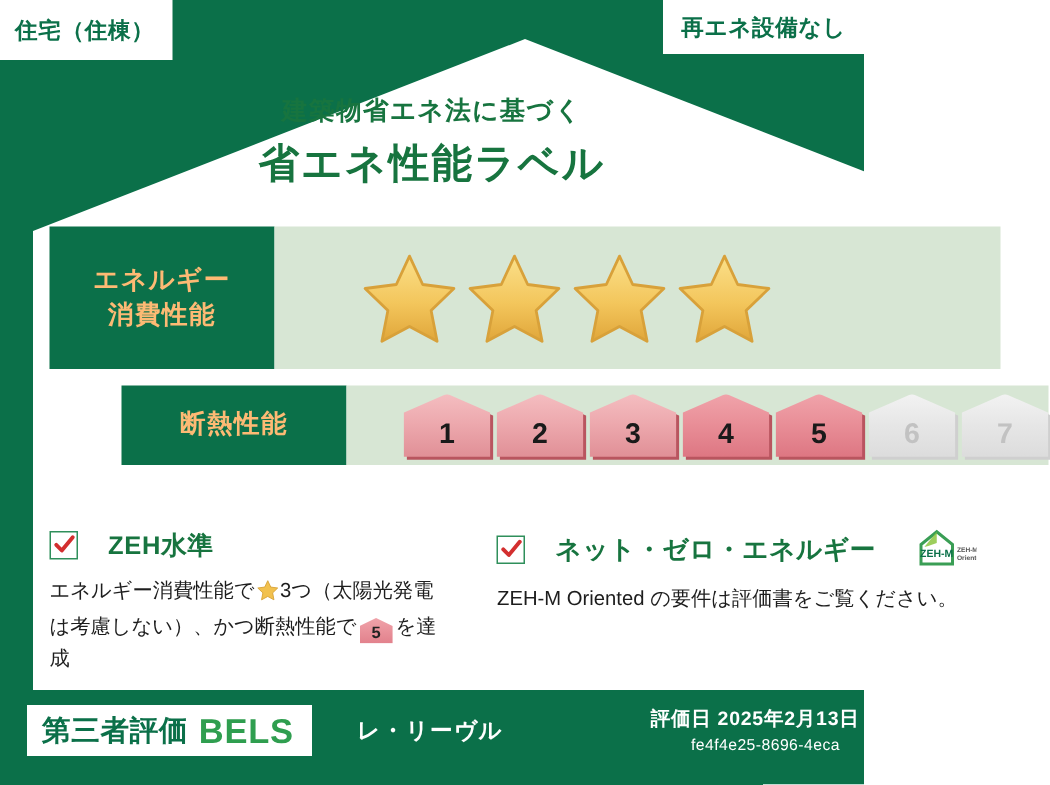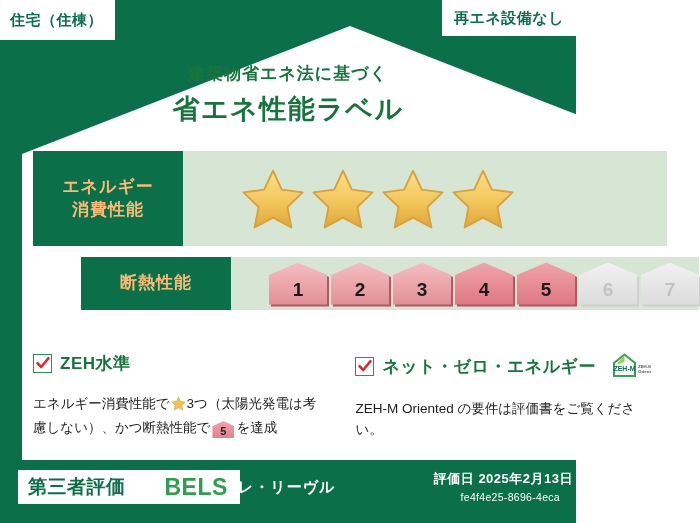--- a/index.html
+++ b/index.html
@@ -125,21 +125,21 @@
 
   
   .criteria {
     position: absolute; left: 33px; top: 352px;
     width: 634px; height: 96px;
     display: flex;
   }
   .crit-col { flex: 1 1 50%; padding-right: 16px; }
   .crit-col.right { padding-left: 22px; border-left: none; }
 
-  .crit-head { display: flex; align-items: center; gap: 8px; margin-bottom: 19px; }
+  .crit-head { display: flex; align-items: center; gap: 20px; margin-bottom: 9px; }
   .checkbox {
     width: 19px; height: 19px; flex: 0 0 19px;
     border: 1.6px solid #2f8f5b; background: #fff;
     position: relative;
   }
   .checkbox svg { position: absolute; left: 1px; top: 0px; }
   .crit-title {
     font-size: 17px; font-weight: bold; color: #17743f;
     letter-spacing: 0.5px; white-space: nowrap;
   }
@@ -164,21 +164,20 @@
 
   
   .footer {
     position: absolute; left: 0; right: 0; bottom: 0; height: 63px;
   }
   .bels-box {
     position: absolute; left: 18px; top: 10px;
     background: #ffffff; height: 34px;
     display: flex; align-items: center; padding: 0 12px 0 10px;
     white-space: nowrap;
-    gap: 32px;
   }
   .bels-jp { font-size: 19px; font-weight: bold; color: #0b7049; letter-spacing: 0.5px; }
   .bels-en { font-size: 23px; font-weight: bold; color: #2f9e4f; margin-left: 7px; letter-spacing: 0.5px; }
   .company {
     position: absolute; left: 238px; top: 18px;
     color: #ffffff; font-size: 15px; font-weight: bold; letter-spacing: 1px;
   }
   .eval-date {
     position: absolute; right: 3px; top: 10px;
     color: #ffffff; font-size: 13px; font-weight: bold; letter-spacing: 0.5px;

